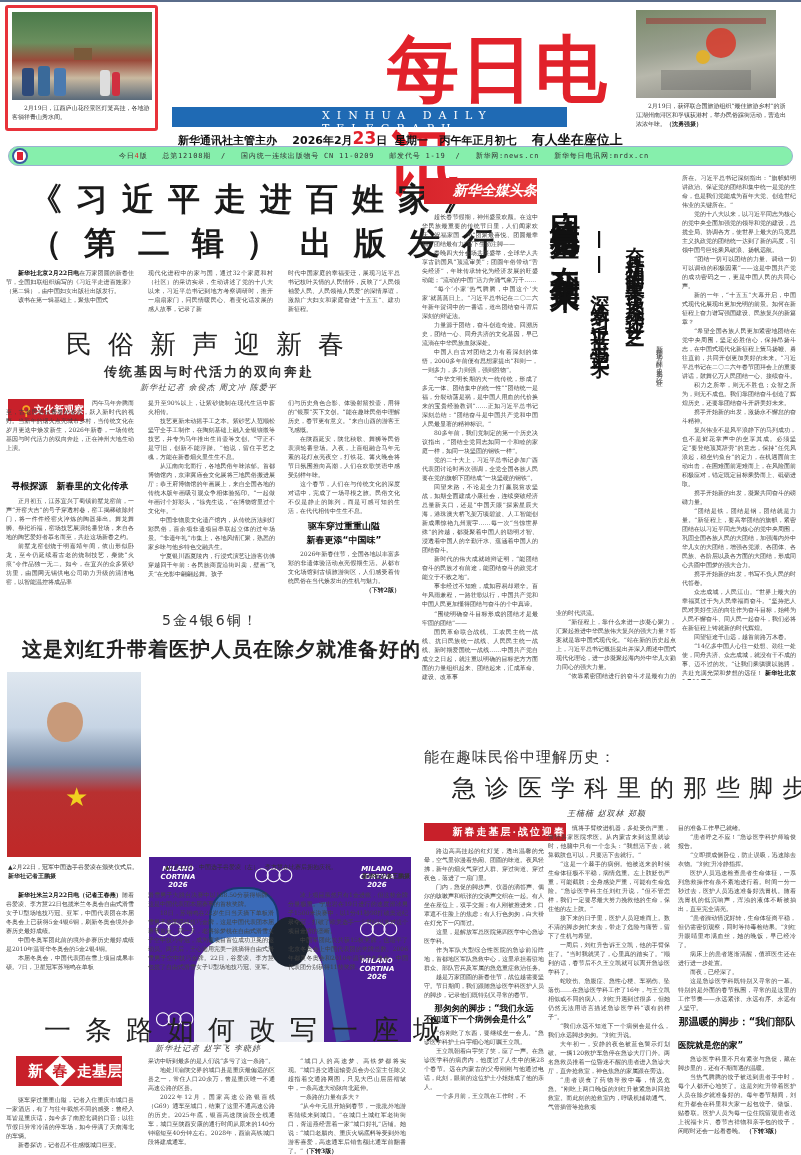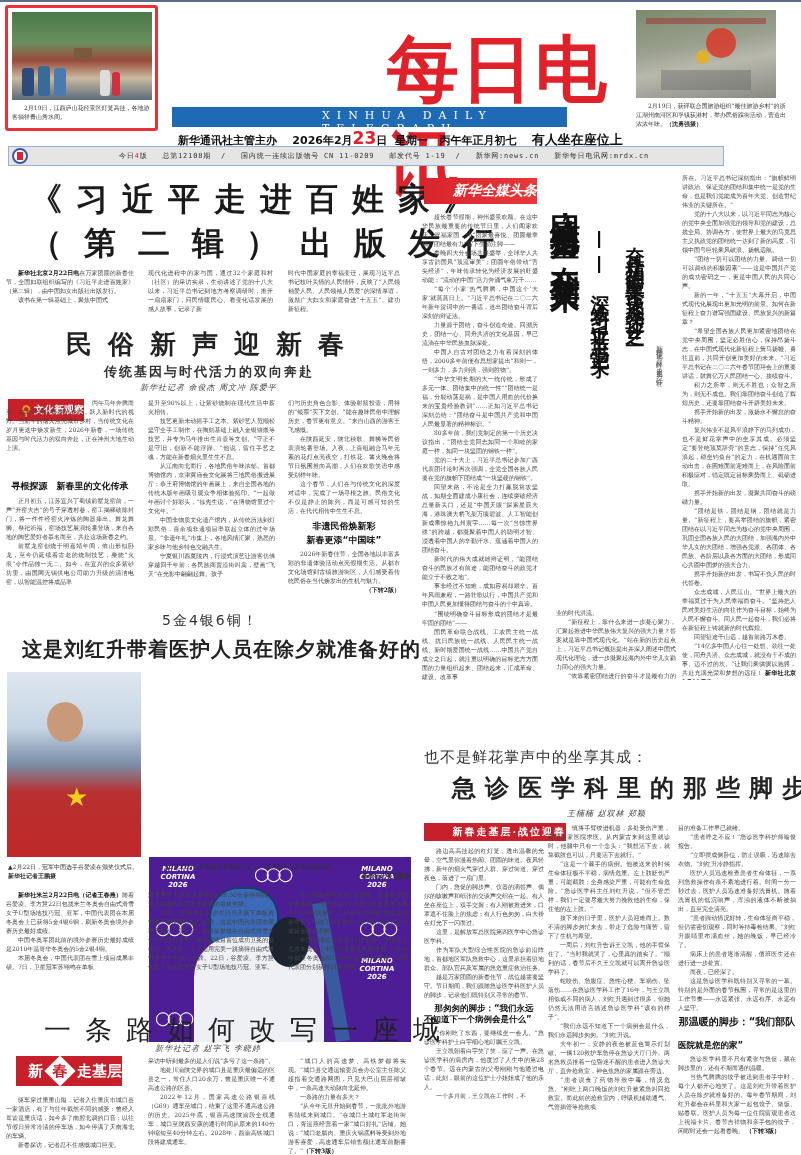--- a/index.html
+++ b/index.html
@@ -14,30 +14,30 @@
 .cap-small{font-size:6px;line-height:9px;color:#333}
 .masthead{left:172px;top:12px;width:460px;height:110px}
 .mh-xinhua{position:absolute;left:0;top:2px;font-size:84px;color:#e1212a;font-style:italic;font-weight:bold;letter-spacing:-4px;font-family:"DejaVu Serif",serif}
 .mh-daily{position:absolute;left:215px;top:10px;font-size:72px;color:#e1212a;font-weight:bold;letter-spacing:2px;font-family:"DejaVu Serif",serif}
 .mh-band{position:absolute;left:0;top:95px;width:395px;height:20px;background:#1f6ab4}
 .mh-en{position:absolute;left:150px;top:97px;font-size:11px;color:#fff;letter-spacing:7px;font-weight:normal;font-family:"DejaVu Serif",serif}
 .mh-sub{left:178px;top:128px;font-size:11px;font-weight:bold;color:#111;white-space:nowrap;font-family:"DejaVu Sans",sans-serif}
 .mh-sub .day{color:#e1212a;font-size:17px;font-weight:bold}
 .photo-right{left:636px;top:10px;width:160px;height:128px}
 .pr-img{width:140px;height:88px;background:linear-gradient(170deg,#7a8a6a 0%,#9aa090 40%,#b8b8ac 60%,#8a8a84 100%)}
-.infobar{left:8px;top:146px;width:716px;height:20px;border:1.5px solid #9ab0d0;border-radius:0;background:#e5e5e5}
+.infobar{left:8px;top:146px;width:785px;height:20px;border:1.5px solid #9ab0d0;border-radius:10px;background:#86efac}
 .infobar .emb{position:absolute;left:3px;top:1px;width:16px;height:16px;border-radius:50%;border:2px solid #3a5aa0;background:#fff}
 .infobar .emb:after{content:"";position:absolute;left:3px;top:2px;width:6px;height:8px;background:#d23}
 .infobar .txt{position:absolute;left:110px;top:4px;font-size:7px;color:#333;letter-spacing:.8px;white-space:nowrap;font-family:"DejaVu Sans Mono",monospace}
 .infobar .red{color:#e1212a}
 .h1{font-size:32px;font-weight:bold;color:#1a1a1a;letter-spacing:14px;font-family:"DejaVu Serif",serif;white-space:nowrap}
 .body{font-size:6px;line-height:9px;color:#444;text-align:justify;font-family:"DejaVu Serif",serif}
 .body p{text-indent:12px}
 .body b{color:#111}
-.h2{font-size:26px;font-weight:bold;color:#222;letter-spacing:16px;white-space:nowrap}
+.h2{font-size:26px;font-weight:normal;color:#222;letter-spacing:16px;white-space:nowrap}
 .sub{font-size:13px;color:#333;letter-spacing:2px;font-weight:bold;font-family:"DejaVu Sans",sans-serif;white-space:nowrap}
 .byline{font-size:8px;color:#444;letter-spacing:1px;font-style:italic;white-space:nowrap}
 .tag-red{background:#c8202a;color:#fff;font-weight:bold;display:flex;align-items:center;justify-content:flex-end;white-space:nowrap}
 .subhead{font-size:9px;font-weight:bold;color:#111;text-align:center;white-space:nowrap;font-family:"DejaVu Sans",sans-serif}
 .vert{writing-mode:vertical-rl;font-weight:bold;color:#111;font-family:"DejaVu Serif",serif}
 .olymp{font-size:20px;font-weight:bold;color:#222;white-space:nowrap;letter-spacing:1px}
 .olymp-pre{font-size:14px;color:#333;letter-spacing:2px;white-space:nowrap;font-family:"DejaVu Sans",sans-serif}
 .img1{background:linear-gradient(180deg,#dfe7ef 0%,#c6d4e4 30%,#7a8ea8 50%,#b83030 65%,#c02828 100%)}
 .img2{background:#4c1d95}
 .ring{position:absolute;font-size:18px;color:#fff;letter-spacing:-4px;font-family:"DejaVu Sans",sans-serif}
@@ -124,21 +124,21 @@
   <p>技艺更新未动摇手工之本。紫砂艺人范顺松坚守全手工制作，在陶刻基础上融入金银镶嵌等技艺，并专为马年推出生肖壶等文创。“守正不是守旧，创新不能浮躁。”他说，留住手艺之魂，方能在新春烟火里生生不息。</p>
   <p>从江南向北而行，各地民俗年味浓郁。首都博物馆内，京津冀庙会文化展将三地民俗搬进展厅；恭王府博物馆的年画展上，来自全国各地的传统木版年画吸引观众争相体验拓印。“一起做年画讨个好彩头，”徐先生说，“在博物馆里过个文化年。”</p>
   <p>中国非物质文化遗产馆内，从传统历法到灯彩民俗，百余项非遗项目串联起立体的过年场景。“非遗年礼”市集上，各地风情汇聚，熟悉的家乡味与他乡特色交融共生。</p>
   <p>宁夏银川西夏陵内，行浸式演艺让游客仿佛穿越回千年前：各民族商贾沿街叫卖，壁画“飞天”在光影中翩翩起舞。孩子</p>
 </div>
 <div class="abs body" style="left:288px;top:398px;width:112px">
   <p style="text-indent:0">们与历史角色合影、体验射箭投壶，用得的“银票”买下文创。“能在趣味民俗中理解历史，春节更有意义。”来自山西的游客王飞感慨。</p>
   <p>在陕西延安，陕北秧歌、舞狮等民俗表演轮番登场。入夜，上百组融合马年元素的花灯点亮夜空，打铁花、篝火晚会将节日氛围推向高潮，人们在欢歌笑语中感受别样年味。</p>
   <p>这个春节，人们在与传统文化的深度对话中，完成了一场寻根之旅。民俗文化不仅是静止的陈列，而是可感可知的生活，在代代相传中生生不息。</p>
 </div>
-<div class="abs subhead" style="left:288px;top:520px;width:112px">非遗民俗焕新彩</div>
+<div class="abs subhead" style="left:288px;top:520px;width:112px">驱车穿过重重山隘</div>
 <div class="abs subhead" style="left:288px;top:534px;width:112px">新春更添“中国味”</div>
 <div class="abs body" style="left:288px;top:549px;width:112px">
   <p>2026年新春佳节，全国各地以丰富多彩的非遗体验活动点亮假期生活。从都市文化场馆到古镇旅游街区，人们感受着传统民俗在当代焕发出的生机与魅力。</p>
   <p style="text-align:right;font-weight:bold;color:#222">（下转2版）</p>
 </div>
 
 <div class="abs tag-red" style="left:424px;top:178px;width:113px;height:26px;font-size:14px;font-style:italic;background:linear-gradient(90deg,#d8252c,#e8383a)">
     <span>新华全媒头条</span>
   </div>
 <div class="abs body" style="left:422px;top:212px;width:116px;height:395px;overflow:hidden">
@@ -237,21 +237,21 @@
   <p style="text-indent:0">采访中听到最多的是人们说“多亏了这一条路”。</p>
   <p>地处川渝陕交界的城口县是重庆最偏远的区县之一，常住人口20余万，曾是重庆唯一不通高速公路的区县。</p>
   <p>2022年12月，国家高速公路银百线（G69）通车至城口，结束了这里不通高速公路的历史。2025年底，银百高速陕渝段全线通车，城口至陕西安康的通行时间从原来的140分钟缩短至40分钟左右。2028年，西渝高铁城口段将建成通车。</p>
 </div>
 <div class="abs body" style="left:288px;top:1056px;width:118px">
   <p>“城口人的高速梦、高铁梦都将实现。”城口县交通运输委员会办公室主任陈义超指着交通路网图，只见大巴山层层褶皱中，一条高速大动脉向北延伸。</p>
   <p>一条路的力量有多大？</p>
   <p><span>“从今年元旦开始到春节，一批批外地游客陆续来到城口。”在城口土城红军老街街口，胥运燕经营着一家“城口好礼”店铺。她说：“城口老腊肉、重庆火锅底料等受到外地游客喜爱，高速通车后销售额比通车前翻番了。”</span><b>（下转3版）</b></p>
 </div>
 
-<div class="abs olymp-pre" style="left:424px;top:748px;font-size:15px;letter-spacing:1px">也不是鲜花掌声中的坐享其成：</div>
+<div class="abs olymp-pre" style="left:424px;top:748px;font-size:15px;letter-spacing:1px">能在趣味民俗中理解历史：</div>
 <div class="abs h2" style="left:452px;top:772px;font-size:24px;letter-spacing:9px">急诊医学科里的那些脚步</div>
 <div class="abs byline" style="left:567px;top:808px">王楠楠  赵双林  郑颖</div>
 <div class="abs tag-red" style="left:424px;top:823px;width:142px;height:18px;font-size:10px;letter-spacing:2px">新春走基层·战位迎春</div>
 <div class="abs body" style="left:424px;top:846px;width:120px;height:305px;overflow:hidden">
   <p>路边高高挂起的红灯笼，透出温馨的光晕，空气里弥漫着热闹、团圆的味道。夜风轻拂，新年的烟火气穿过人群、穿过街道、穿过夜色，落进了一扇门里。</p>
   <p>门内，急促的脚步声、仪器的滴答声、偶尔的咳嗽声和纸张的交谈声交织在一起。有人坐在座位上，双手交握；有人刚被推进来，口罩遮不住脸上的焦虑；有人行色匆匆，白大褂在灯光下一闪而过。</p>
   <p>这里，是解放军总医院第四医学中心急诊医学科。</p>
   <p>作为军队大型综合性医院的急诊前沿阵地，首都地区军队急救中心，这里承担着驻地群众、部队官兵及军属的急危重症救治任务。</p>
   <p>越是万家团圆的新春佳节，战位越需要坚守。节日期间，我们跟随急诊医学科医护人员的脚步，记录他们既特别又寻常的春节。</p>
   <div class="subhead" style="margin:5px 0 2px;font-size:8.5px">那匆匆的脚步：“我们永远</div>

